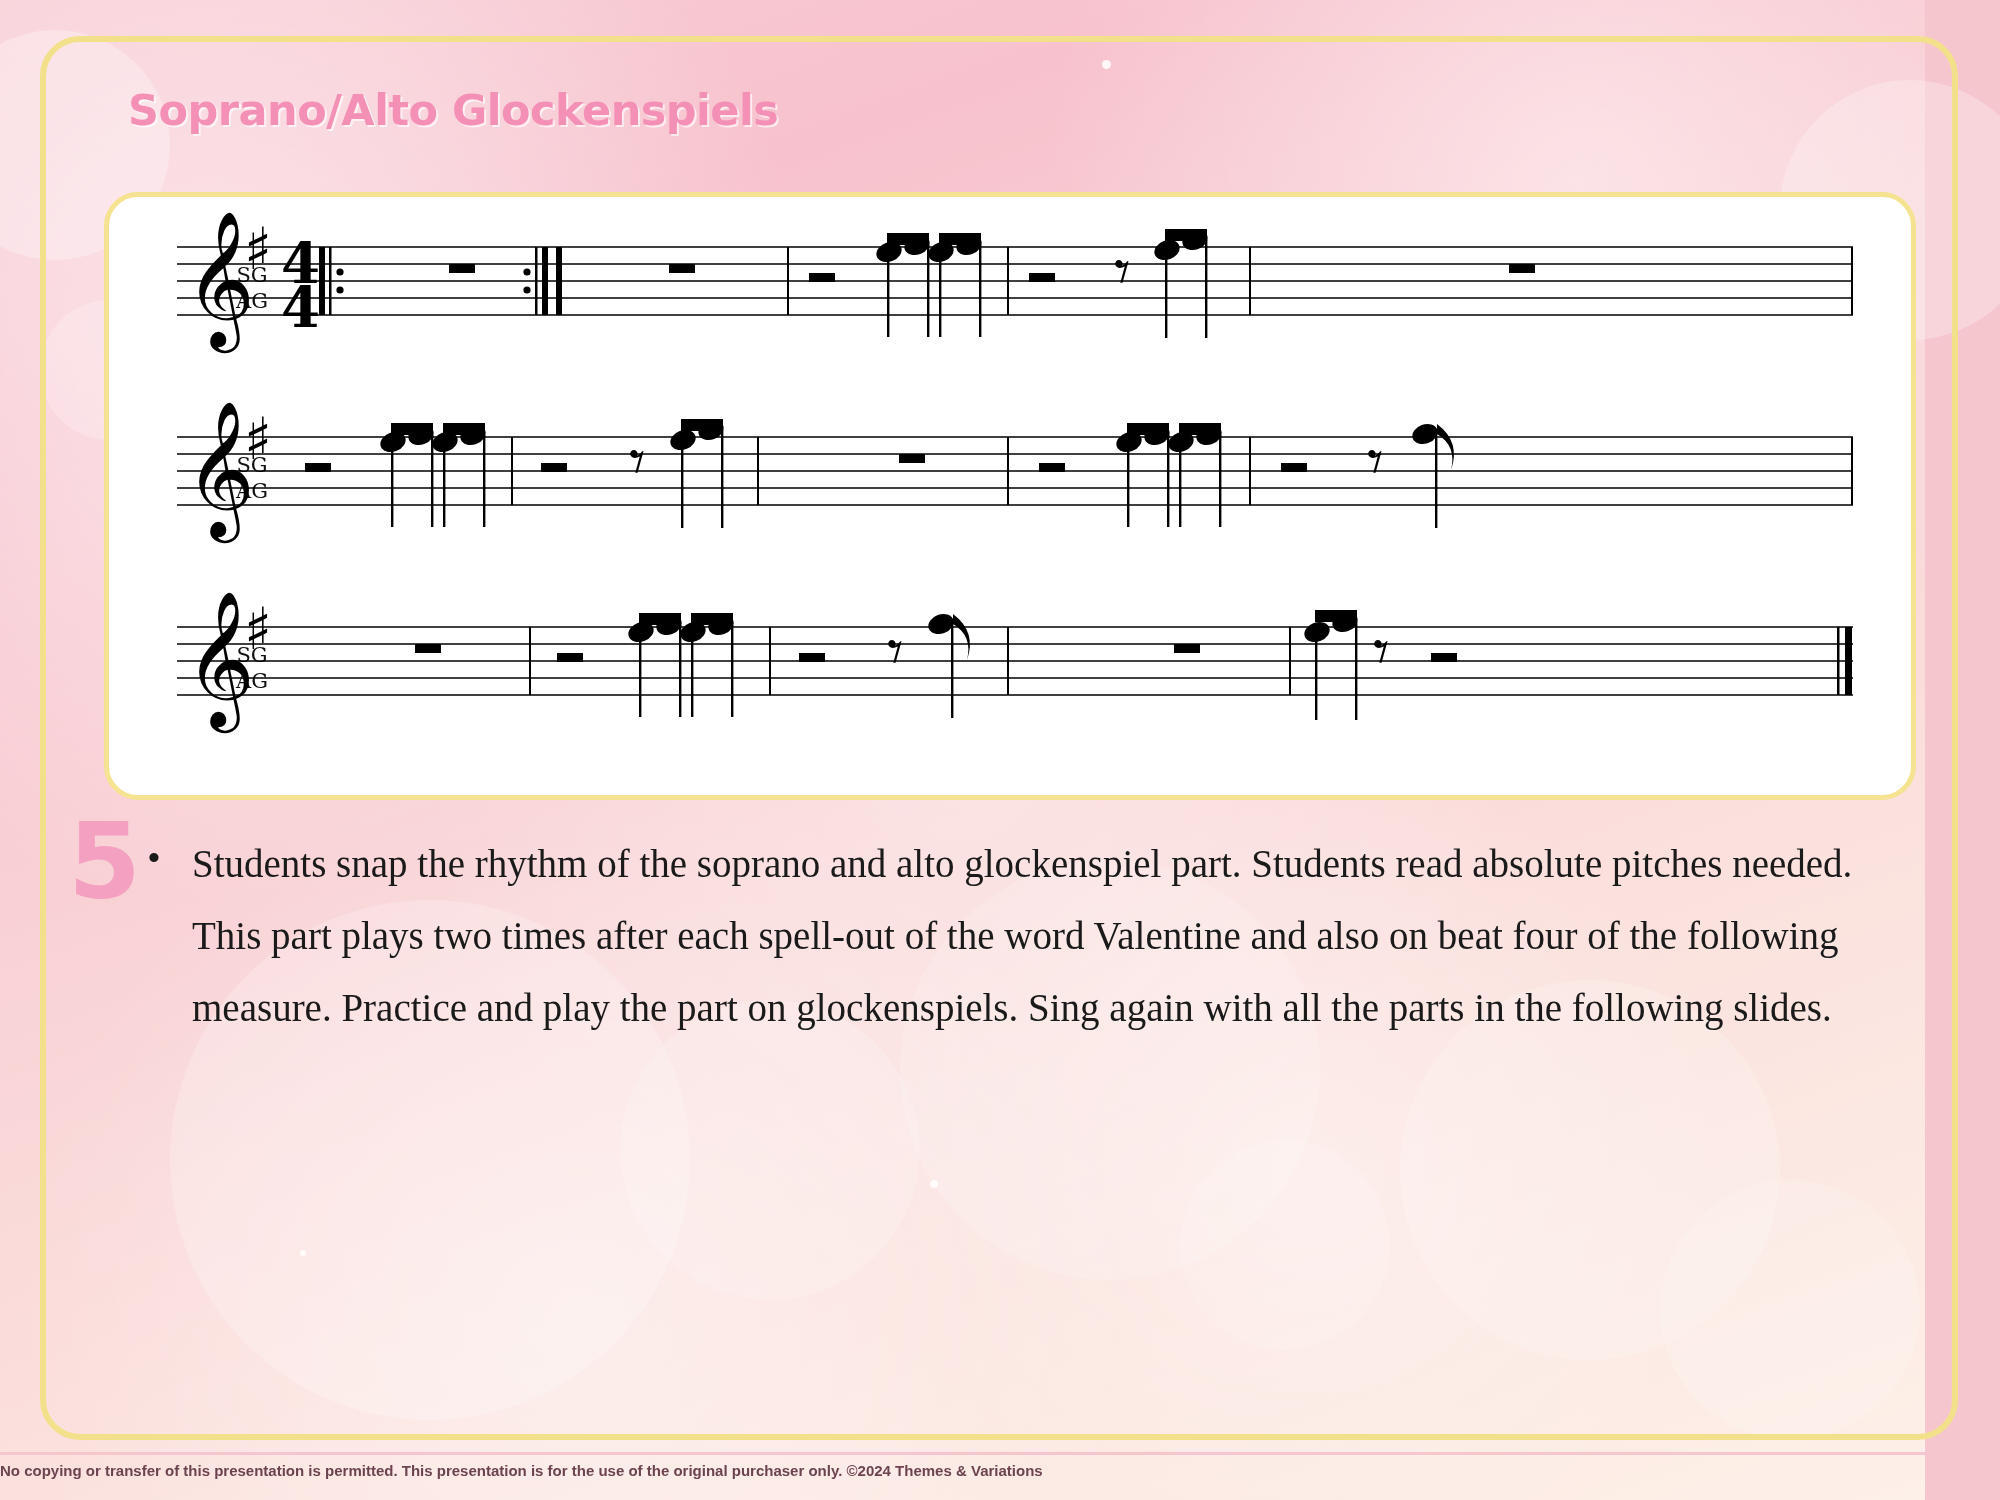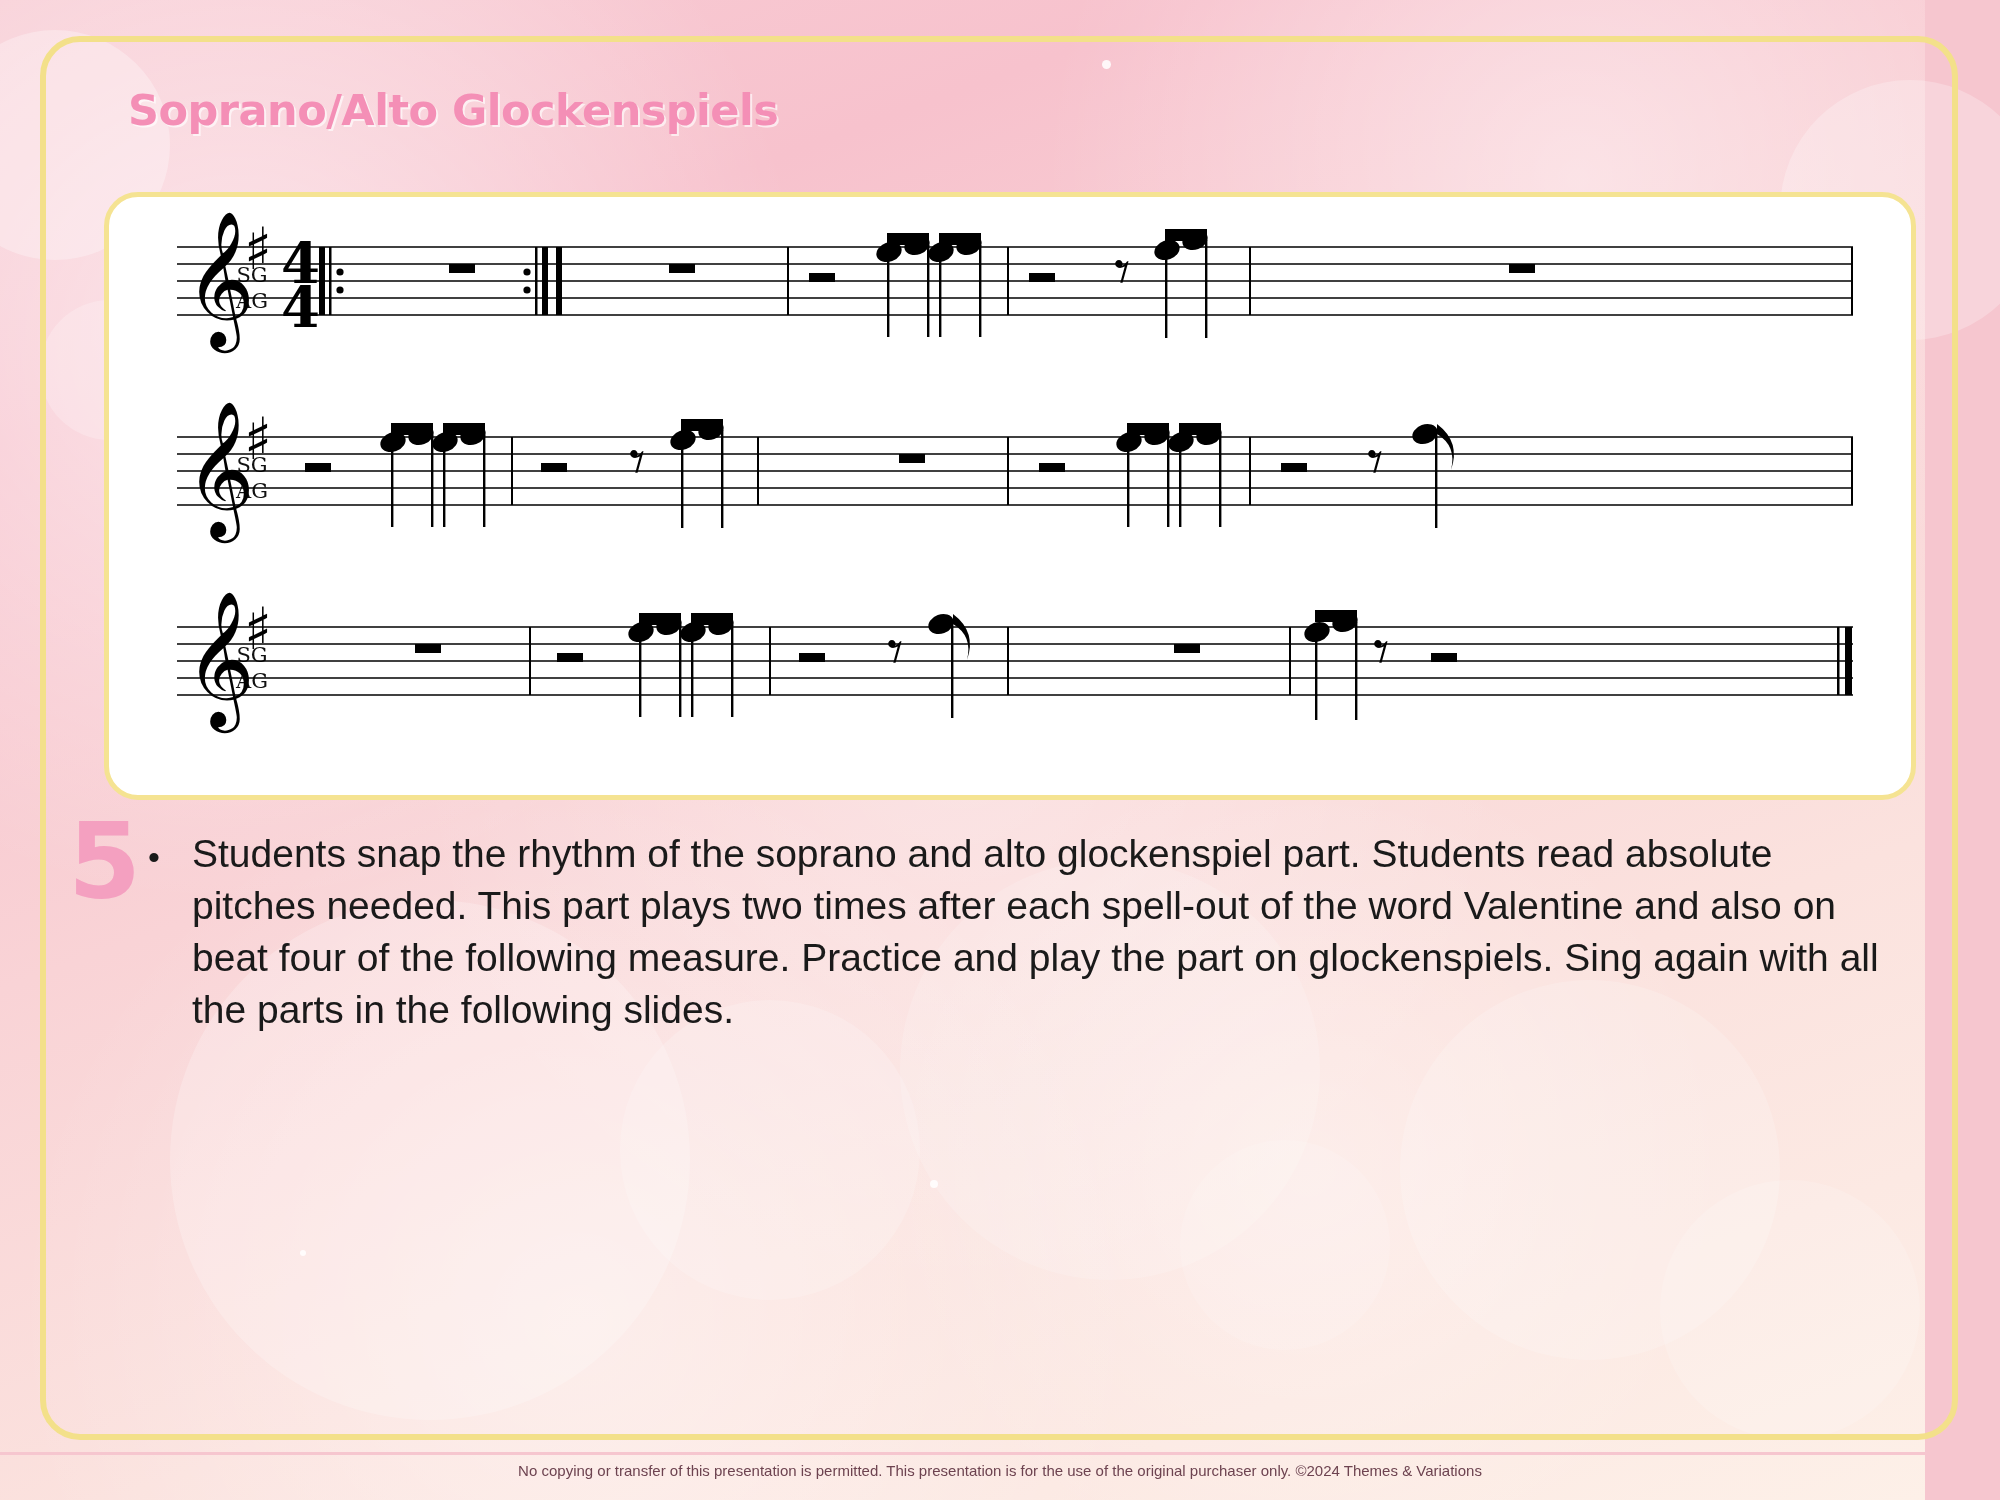--- a/index.html
+++ b/index.html
@@ -127,43 +127,43 @@
     left: 148px;
     top: 838px;
     font-size: 34px;
     color: #1a1a1a;
   }
   #body-text {
     position: absolute;
     left: 192px;
     top: 828px;
     width: 1690px;
-    font-family: Liberation Sans, sans-serif;
+    font-family: Liberation Serif, serif;
     font-size: 39px;
-    line-height: 52px;
+    line-height: 72px;
     color: #1a1a1a;
   }
 
   #footer-rule {
     position: absolute;
     left: 0;
     top: 1452px;
     width: 2000px;
     height: 3px;
     background: #f6c6cf;
   }
   #footer {
     position: absolute;
     left: 0;
     top: 1462px;
     width: 2000px;
-    text-align: center;
     font-family: "Liberation Sans", sans-serif;
     font-size: 15px;
     color: #6d4350;
+    font-weight: bold;
   }
 </style>
 </head>
 <body>
 
 <div id="slide">
 
   <div class="bokeh b1"></div>
   <div class="bokeh b2"></div>
   <div class="bokeh b3"></div>

